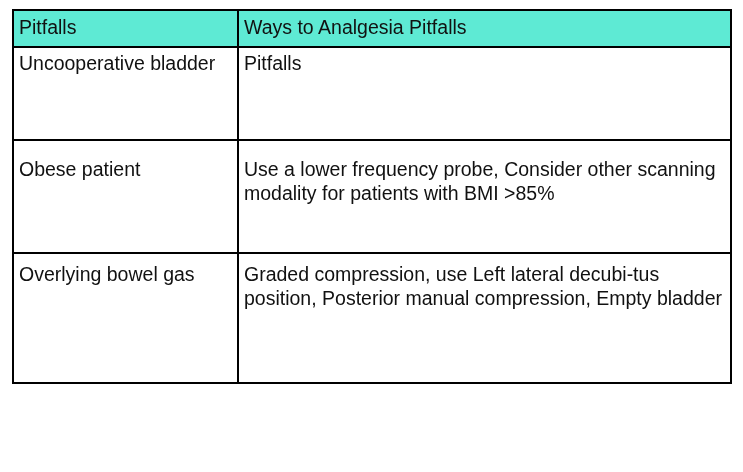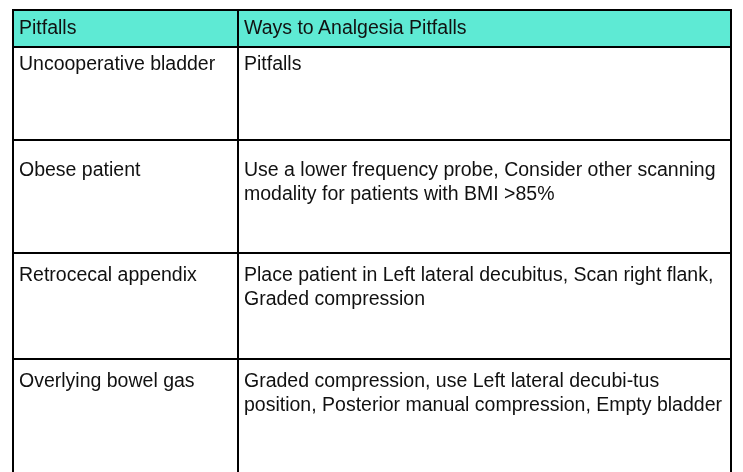--- a/index.html
+++ b/index.html
@@ -42,22 +42,18 @@
   </thead>
   <tbody>
     <tr class="r1">
       <td>Uncooperative bladder</td>
       <td>Pitfalls</td>
     </tr>
     <tr class="r2">
       <td>Obese patient</td>
       <td>Use a lower frequency probe, Consider other scanning modality for patients with BMI &gt;85%</td>
     </tr>
-    <tr class="r3">
-      <td>Retrocecal appendix</td>
-      <td>Place patient in Left lateral decubitus, Scan right flank, Graded compression</td>
-    </tr>
     <tr class="r4">
       <td>Overlying bowel gas</td>
       <td>Graded compression, use Left lateral decubi-tus position, Posterior manual compression, Empty bladder</td>
     </tr>
   </tbody>
 </table>
 
 </body></html>

